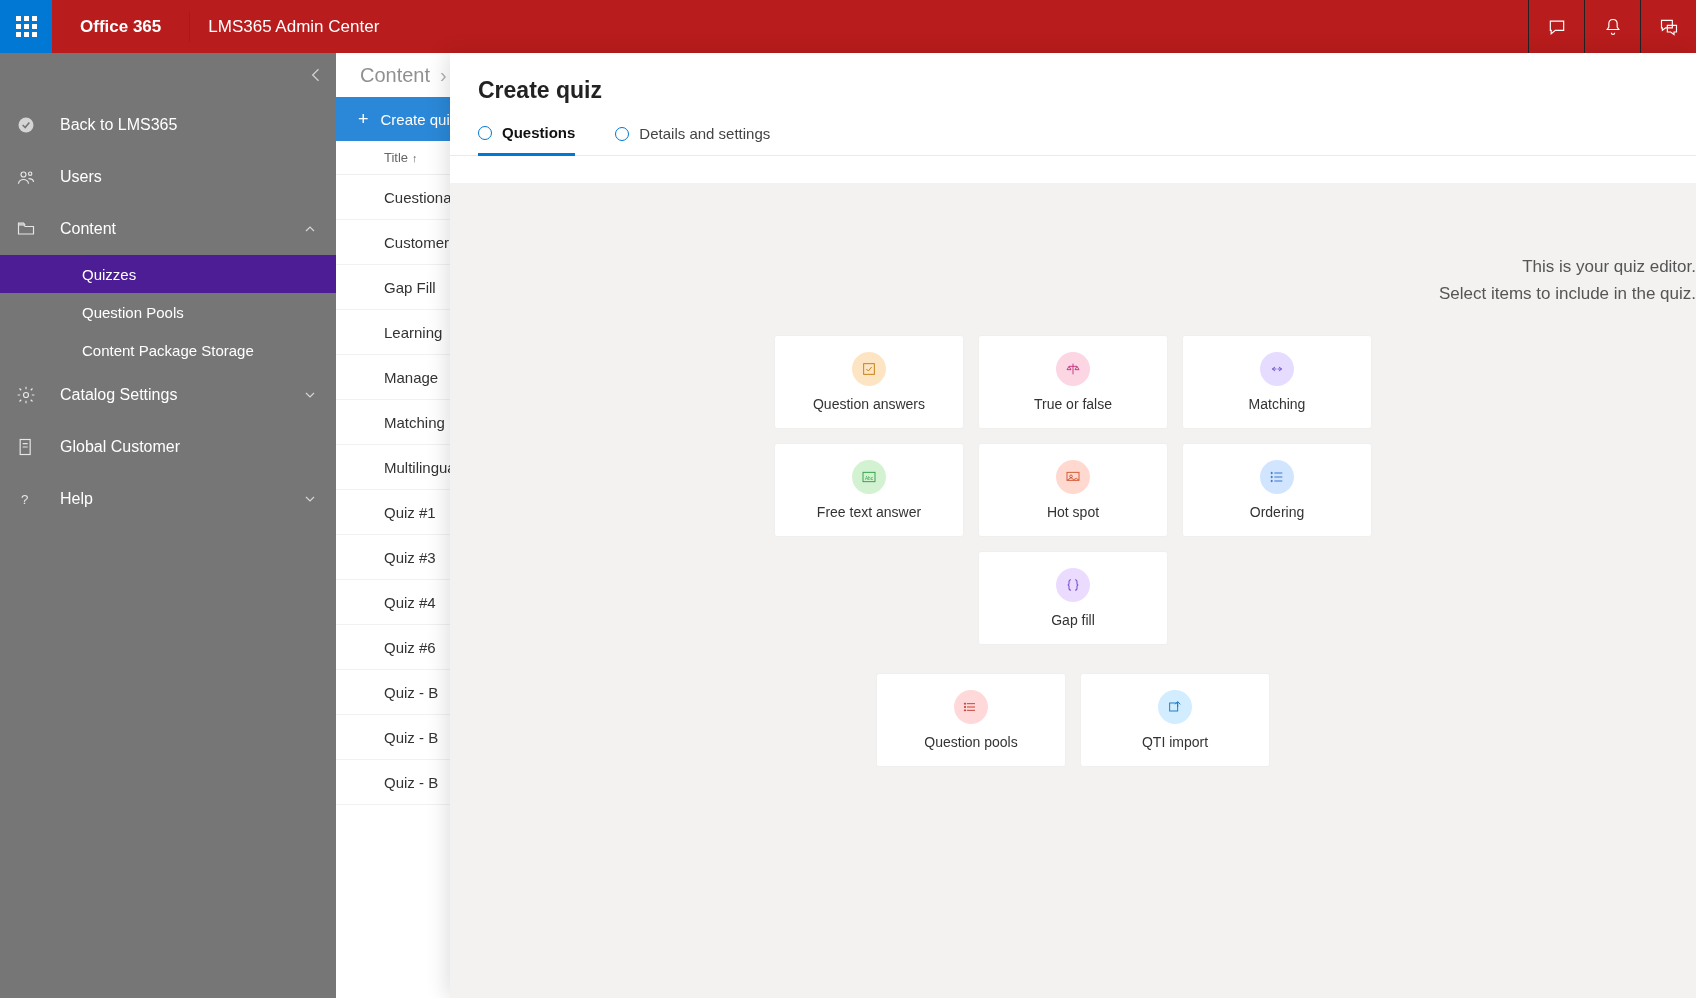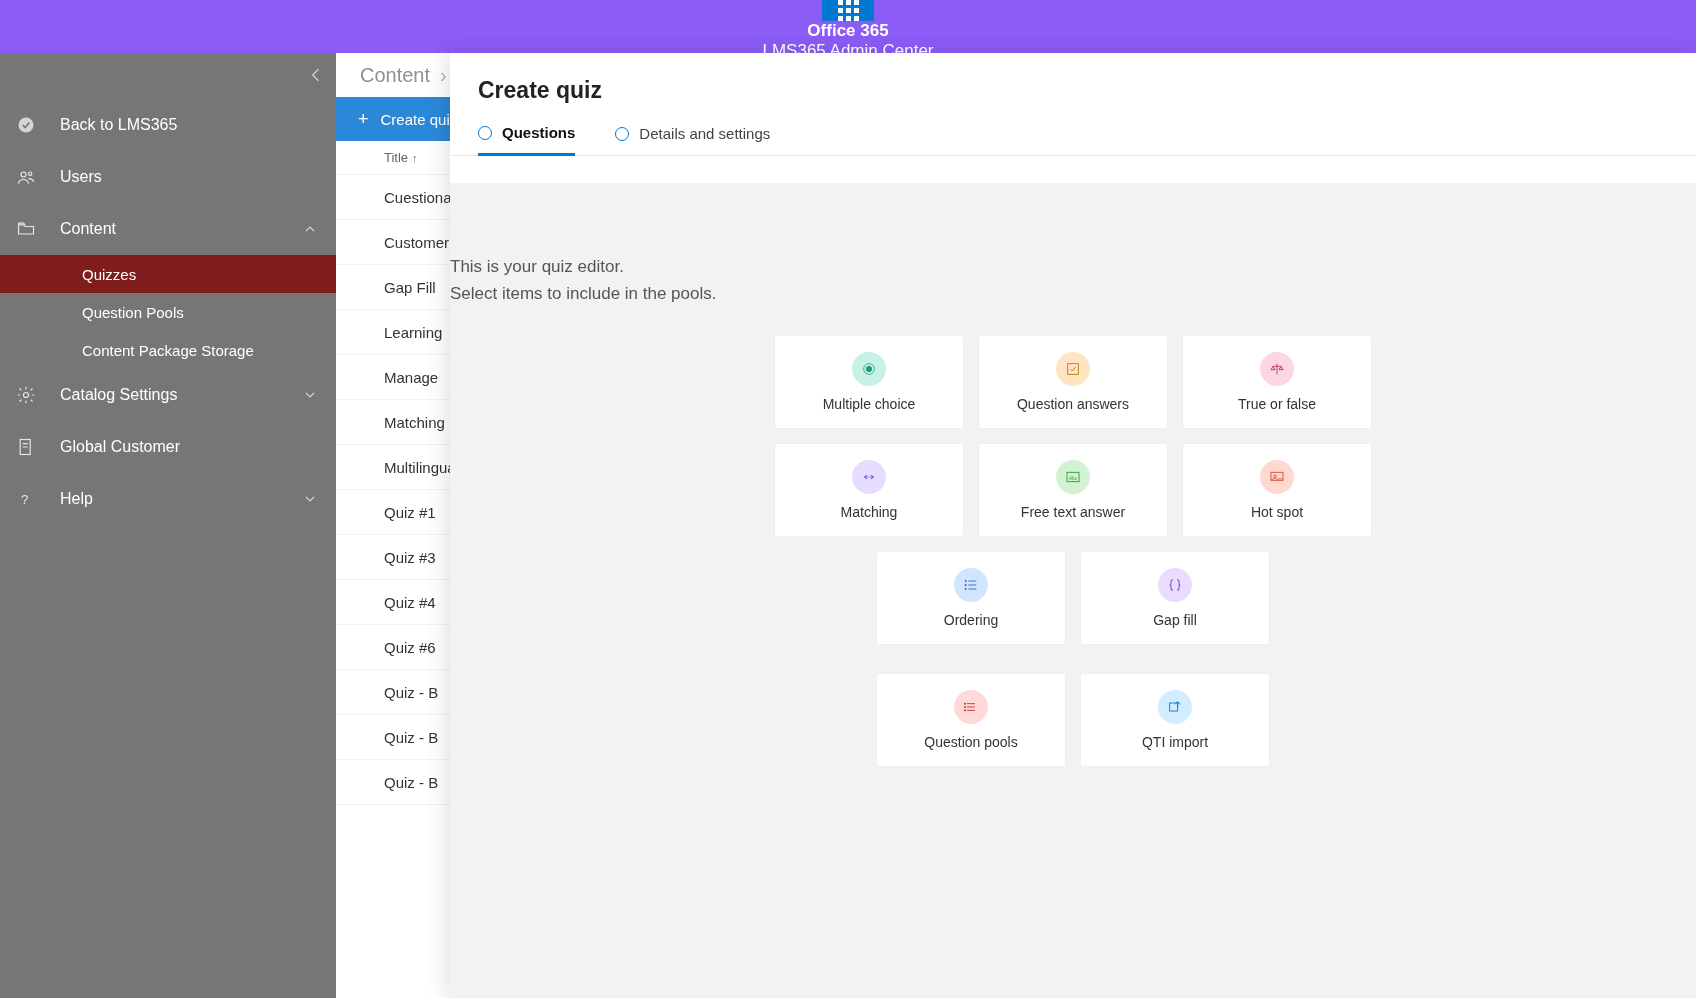--- a/index.html
+++ b/index.html
@@ -1,19 +1,19 @@
 <!DOCTYPE html>
 <html><head>
 <meta charset="utf-8">
 <style>
   * { box-sizing: border-box; margin:0; padding:0; font-family: "Segoe UI", "Segoe UI Web", Arial, sans-serif; }
   html,body{width:1696px;height:998px;overflow:hidden;background:#fff;color:#323130;}
 
   
-  .topbar{position:absolute;left:0;top:0;right:0;height:53px;background:#8b5cf6;color:#fff;display:flex;align-items:center;flex-direction:column;}
+  .topbar{position:absolute;left:0;top:0;right:0;height:53px;background:#b91c1c;color:#fff;display:flex;align-items:center;}
   .waffle{width:52px;height:53px;background:#0078d4;display:flex;align-items:center;justify-content:center;cursor:pointer;}
   .waffle-grid{display:grid;grid-template-columns:repeat(3,5px);grid-template-rows:repeat(3,5px);gap:3px;}
   .waffle-grid span{background:#fff;width:5px;height:5px;}
   .brand{padding:0 28px;font-size:17px;font-weight:600;}
   .divider-v{width:1px;height:30px;background:#444;}
   .app-title{padding:0 18px;font-size:17px;}
   .topbar-spacer{flex:1;}
   .topbar-icon{width:56px;height:53px;display:flex;align-items:center;justify-content:center;cursor:pointer;border-left:1px solid #222;}
   .topbar-icon svg{width:20px;height:20px;stroke:#fff;fill:none;stroke-width:1.4;}
 
@@ -21,21 +21,21 @@
   .sidenav{position:absolute;left:0;top:53px;bottom:0;width:336px;background:#767676;color:#fff;}
   .collapse-btn{position:absolute;right:10px;top:12px;cursor:pointer;}
   .collapse-btn svg{width:20px;height:20px;stroke:#d0d0d0;fill:none;stroke-width:1.6;}
   .nav-list{padding-top:46px;}
   .nav-item{display:flex;align-items:center;height:52px;padding-left:16px;padding-right:18px;cursor:pointer;font-size:16px;}
   .nav-item .nav-icon{width:44px;display:flex;align-items:center;justify-content:flex-start;}
   .nav-item .nav-icon svg{width:20px;height:20px;stroke:#e6e6e6;fill:none;stroke-width:1.4;}
   .nav-item .nav-label{flex:1;}
   .nav-item .chev{stroke:#d6d6d6;fill:none;stroke-width:1.8;}
   .nav-sub{padding-left:82px;height:38px;display:flex;align-items:center;font-size:15px;cursor:pointer;}
-  .nav-sub.active{background:#7f1d1d;}
+  .nav-sub.active{background:#4c1d95;}
   .nav-item.expandable{cursor:pointer;}
 
   
   .listpane{position:absolute;left:336px;top:53px;bottom:0;width:280px;background:#fff;border-right:1px solid #eaeaea;}
   .breadcrumb{height:44px;display:flex;align-items:center;padding:0 24px;font-size:20px;color:#909090;}
   .create-btn{height:44px;width:100%;background:#2b88d8;color:#fff;display:flex;align-items:center;padding:0 22px;font-size:15px;cursor:pointer;}
   .create-btn .plus{font-size:18px;margin-right:12px;font-weight:300;}
   .title-header{height:34px;display:flex;align-items:center;padding-left:48px;font-size:13px;color:#666;border-bottom:1px solid #eee;}
   .title-header .sort-arrow{margin-left:4px;font-size:11px;}
   .qlist{}
@@ -43,21 +43,21 @@
 
   
   .panel{position:absolute;left:450px;top:53px;right:0;bottom:0;background:#fff;box-shadow:-4px 0 20px rgba(0,0,0,0.12);}
   .panel-header{padding:24px 28px 6px 28px;}
   .panel-title{font-size:23px;font-weight:600;color:#222;}
   .panel-tabs{display:flex;align-items:center;padding:14px 28px 0 28px;border-bottom:1px solid #eaeaea;gap:40px;}
   .tab{display:flex;align-items:center;gap:10px;padding-bottom:12px;cursor:pointer;font-size:15px;color:#444;}
   .tab .radio{width:14px;height:14px;border:1.6px solid #0078d4;border-radius:50%;}
   .tab.active{color:#111;font-weight:600;border-bottom:3px solid #0078d4;margin-bottom:-1px;}
   .panel-body{position:absolute;left:0;right:0;top:130px;bottom:0;background:#f3f2f1;padding-top:70px;overflow:auto;}
-  .intro{text-align:left;color:#555;font-size:17px;line-height:1.6;margin-bottom:28px;}
+  .intro{text-align:right;color:#555;font-size:17px;line-height:1.6;margin-bottom:28px;}
   .cards{display:flex;flex-wrap:wrap;justify-content:center;gap:14px;max-width:640px;margin:0 auto;}
   .card{width:190px;height:94px;background:#fff;border-radius:3px;display:flex;flex-direction:column;align-items:center;justify-content:center;gap:10px;cursor:pointer;font-size:14px;color:#333;border:1px solid #f0efee;}
   .ic{width:34px;height:34px;border-radius:50%;display:flex;align-items:center;justify-content:center;}
   .ic svg{width:16px;height:16px;}
   .ic.teal{background:#c7f0e6;}
   .ic.teal svg{stroke:#0b8a6b;fill:#0ea07a;}
   .ic.orange{background:#fde5c4;}
   .ic.orange svg{stroke:#c47a10;fill:none;stroke-width:1.4;}
   .ic.pink{background:#fcd6e2;}
   .ic.pink svg{stroke:#c2337e;fill:none;stroke-width:1.4;}
@@ -233,33 +233,24 @@
       <span>Questions</span>
     </div>
     <div class="tab">
       <span class="radio"></span>
       <span>Details and settings</span>
     </div>
   </div>
   <div class="panel-body">
     <div class="intro">
       <div>This is your quiz editor.</div>
-      <div>Select items to include in the pools.</div>
+      <div>Select items to include in the quiz.</div>
     </div>
 
     <div class="cards">
-      <div class="card">
-        <span class="ic teal">
-          <svg viewBox="0 0 24 24">
-              <circle cx="12" cy="12" r="8" fill="none" stroke="#0b8a6b"></circle>
-              <circle cx="12" cy="12" r="4"></circle>
-            </svg>
-        </span>
-        <span>Multiple choice</span>
-      </div>
       <div class="card">
         <span class="ic orange">
           <svg viewBox="0 0 24 24">
               <rect x="4" y="4" width="16" height="16"></rect>
               <path d="M8 12l3 3 5-6"></path>
             </svg>
         </span>
         <span>Question answers</span>
       </div>
       <div class="card">

